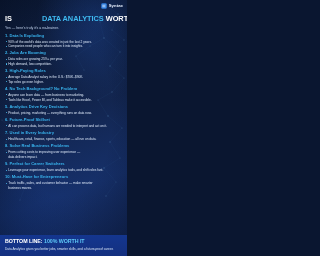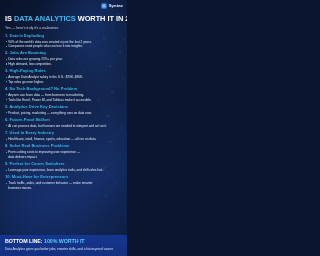--- a/index.html
+++ b/index.html
@@ -67,21 +67,21 @@
   }
   .title {
     font-size: 7.4px;
     font-weight: bold;
     line-height: 1.1;
     letter-spacing: -0.05px;
     color: #ffffff;
     margin: 0 0 2.5px 0;
     white-space: nowrap;
   }
-  .title .hl { color: #3fb9f0; }
+  .title .hl { color: #3fb9f0; margin-left: 28px; }
   .subtitle {
     font-size: 3.5px;
     line-height: 1.15;
     color: #c3d4ee;
     margin: 0 0 4px 0;
     font-weight: normal;
   }
 
   .section { margin-bottom: 3.2px; }
   .sec-head {

